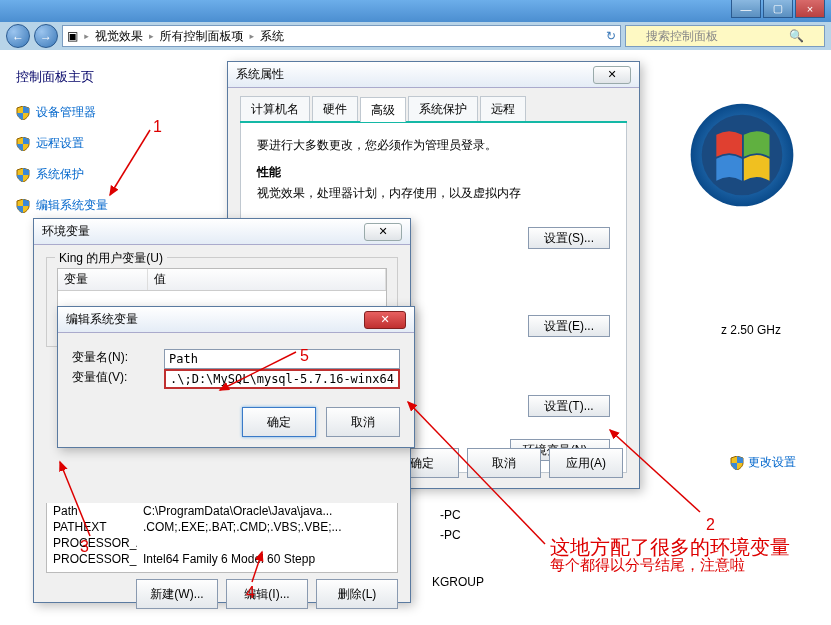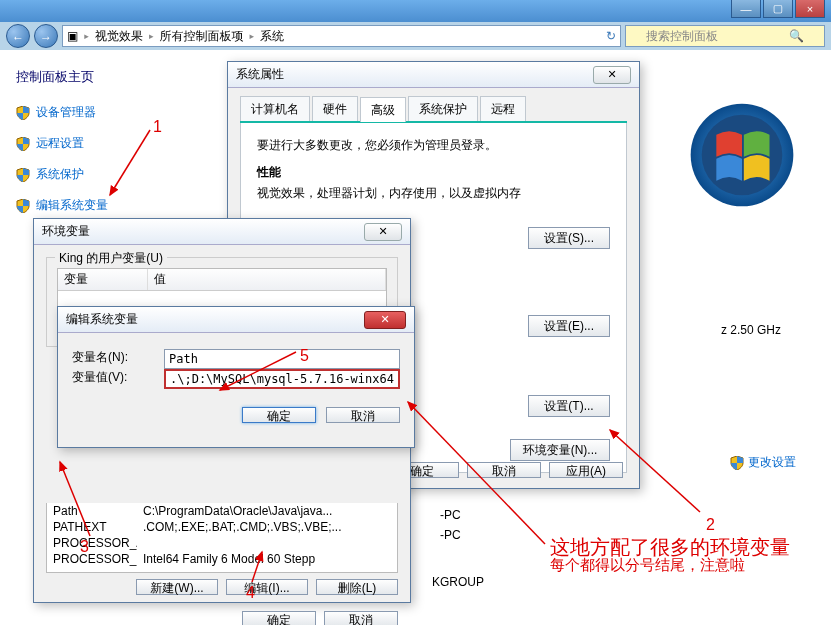--- a/index.html
+++ b/index.html
@@ -43,21 +43,21 @@
 
 #sysprop { left: 227px; top: 61px; width: 413px; height: 428px; }
 .tabs { display: flex; border-bottom: 2px solid #14b8a6; }
 .tab { padding: 4px 10px 3px; border: 1px solid #c0c8d0; border-bottom: none; background: #f6f8fa; margin-right: 2px; font-size: 12px; cursor:pointer; }
 .tab.active { background: #fff; position: relative; top: 1px; }
 .syspanel { border: 1px solid #c0c8d0; border-top: none; padding: 14px 16px; background: #fff; height: 350px; position: relative; }
 .section { margin-bottom: 12px; }
 .section h4 { font-weight: bold; font-size: 12px; }
 .sectbtn { position: absolute; right: 16px; width: 82px; height: 22px; background: linear-gradient(#fefefe,#e4e8ec); border: 1px solid #8a9ab0; font-size: 12px; cursor:pointer; }
 .btnrow { position: absolute; bottom: 10px; right: 16px; display: flex; gap: 8px; }
-.btn { width: 74px; height: 16px; background: linear-gradient(#fefefe,#e4e8ec); border: 1px solid #8a9ab0; font-size: 12px; cursor:pointer; }
+.btn { width: 74px; height: 30px; background: linear-gradient(#fefefe,#e4e8ec); border: 1px solid #8a9ab0; font-size: 12px; cursor:pointer; }
 
 
 #envvars { left: 33px; top: 218px; width: 378px; height: 385px; z-index: 2; }
 .listbox { border: 1px solid #bbb; background: #fff; height: 82px; overflow: hidden; font-family: SimSun, monospace; }
 .listhead { display: flex; background: linear-gradient(#fefefe,#eef0f4); border-bottom: 1px solid #ccc; }
 .listhead div { padding: 2px 6px; border-right: 1px solid #ddd; }
 .col1 { width: 90px; } .col2 { flex:1; }
 .listrow { display: flex; padding: 1px 0; }
 .listrow div { padding: 0 6px; white-space: nowrap; overflow: hidden; }
 .group { border: 1px solid #ccc; margin-top: 4px; padding: 10px 10px 36px; position: relative; }

